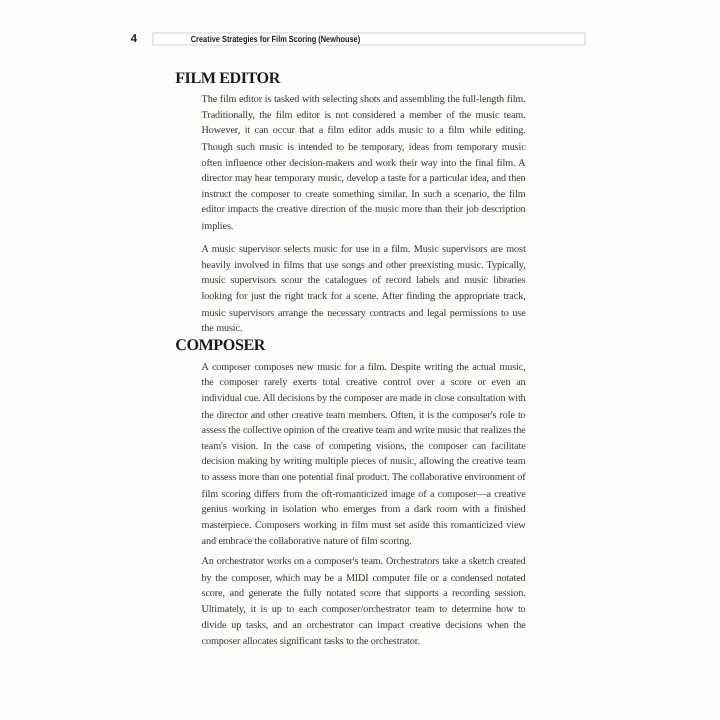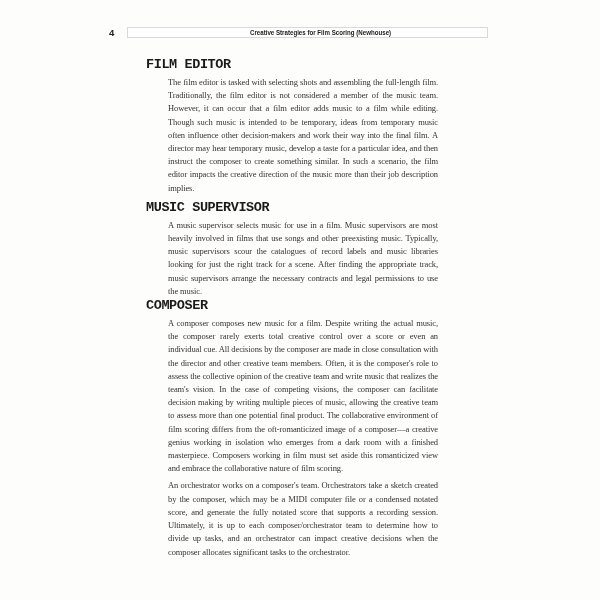--- a/index.html
+++ b/index.html
@@ -18,42 +18,42 @@
     font-family: "Liberation Sans", sans-serif;
     font-weight: bold; font-size: 9.5px; line-height: 11px;
     color: #222120; letter-spacing: -0.2px;
   }
   .runhead-bar {
     position: absolute; left: 127px; top: 27px;
     width: 361px; height: 11px;
     background: #fefefe;
     border: 1px solid #d9d9d9;
     box-sizing: border-box;
-    display: flex; align-items: center; justify-content: center;
+    display: flex; align-items: center; justify-content: flex-start;
     padding-right: 4px;
   }
   .runhead-text {
     font-family: "Liberation Sans", sans-serif;
     font-weight: bold; font-size: 7.5px; line-height: 9px;
     color: #1c1b1a; white-space: nowrap;
     transform: scaleX(0.82); transform-origin: right center;
     letter-spacing: 0px;
   }
 
   
   .content {
     position: absolute; left: 146px; top: 58px; width: 300px;
   }
   .section { margin: 0; }
   .section + .section { margin-top: 6px; }
   .section.sec-composer { margin-top: 1px; }
   .section.sec-orchestrator { margin-top: 3px; }
   .sec-heading {
     margin: 0;
-    font-family: Liberation Mono, monospace;
+    font-family: Liberation Serif, serif;
     font-weight: bold; font-size: 13.5px; line-height: 14px;
     letter-spacing: -0.4px;
     color: #1b1a19;
   }
   .sec-body {
     margin: 4px 0 0 22px;
     width: 270px;
     text-align: justify;
     font-family: Liberation Serif, serif;
     font-size: 8.5px; line-height: 13.2px;
@@ -73,21 +73,20 @@
   </div>
 
   <div class="content">
 
     <div class="section sec-film-editor">
       <h2 class="sec-heading">FILM EDITOR</h2>
       <p class="sec-body">The film editor is tasked with selecting shots and assembling the full-length film. Traditionally, the film editor is not considered a member of the music team. However, it can occur that a film editor adds music to a film while editing. Though such music is intended to be temporary, ideas from temporary music often influence other decision-makers and work their way into the final film. A director may hear temporary music, develop a taste for a particular idea, and then instruct the composer to create something similar. In such a scenario, the film editor impacts the creative direction of the music more than their job description implies.</p>
     </div>
 
     <div class="section sec-music-supervisor">
-      <h2 class="sec-heading">MUSIC SUPERVISOR</h2>
       <p class="sec-body">A music supervisor selects music for use in a film. Music supervisors are most heavily involved in films that use songs and other preexisting music. Typically, music supervisors scour the catalogues of record labels and music libraries looking for just the right track for a scene. After finding the appropriate track, music supervisors arrange the necessary contracts and legal permissions to use the music.</p>
     </div>
 
     <div class="section sec-composer">
       <h2 class="sec-heading">COMPOSER</h2>
       <p class="sec-body">A composer composes new music for a film. Despite writing the actual music, the composer rarely exerts total creative control over a score or even an individual cue. All decisions by the composer are made in close consultation with the director and other creative team members. Often, it is the composer's role to assess the collective opinion of the creative team and write music that realizes the team's vision. In the case of competing visions, the composer can facilitate decision making by writing multiple pieces of music, allowing the creative team to assess more than one potential final product. The collaborative environment of film scoring differs from the oft-romanticized image of a composer—a creative genius working in isolation who emerges from a dark room with a finished masterpiece. Composers working in film must set aside this romanticized view and embrace the collaborative nature of film scoring.</p>
     </div>
 
     <div class="section sec-orchestrator">
       <p class="sec-body">An orchestrator works on a composer's team. Orchestrators take a sketch created by the composer, which may be a MIDI computer file or a condensed notated score, and generate the fully notated score that supports a recording session. Ultimately, it is up to each composer/orchestrator team to determine how to divide up tasks, and an orchestrator can impact creative decisions when the composer allocates significant tasks to the orchestrator.</p>

